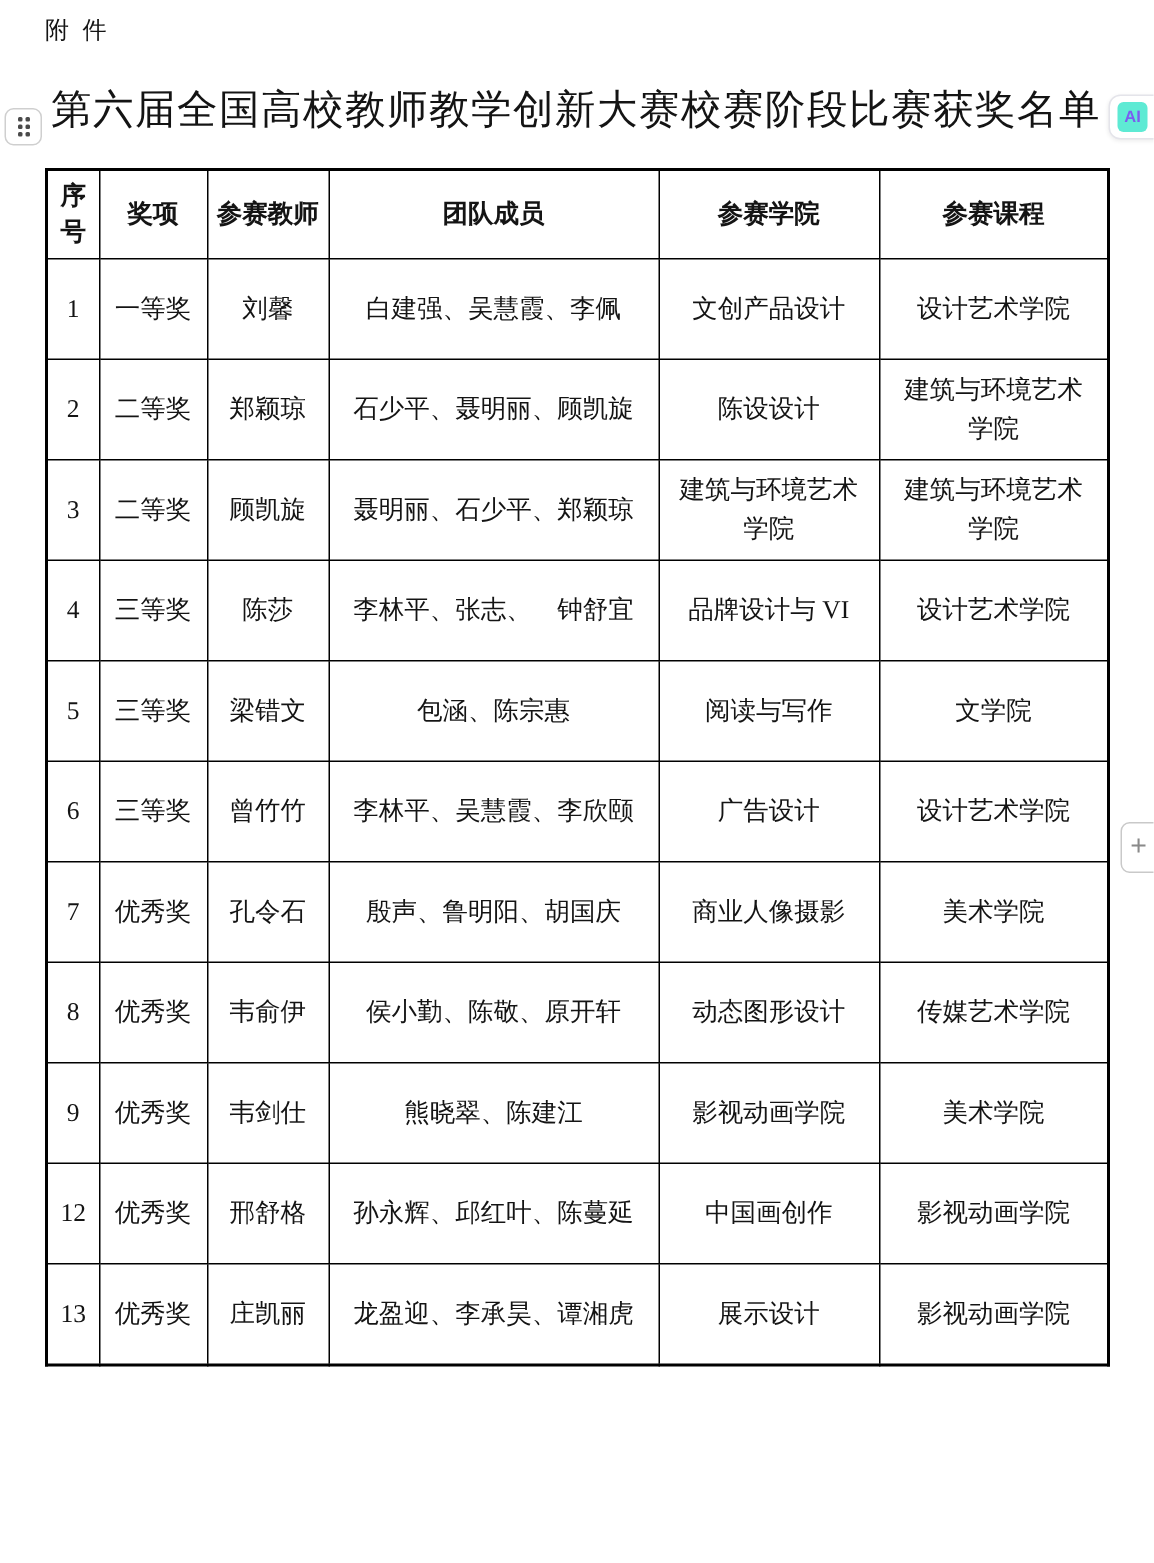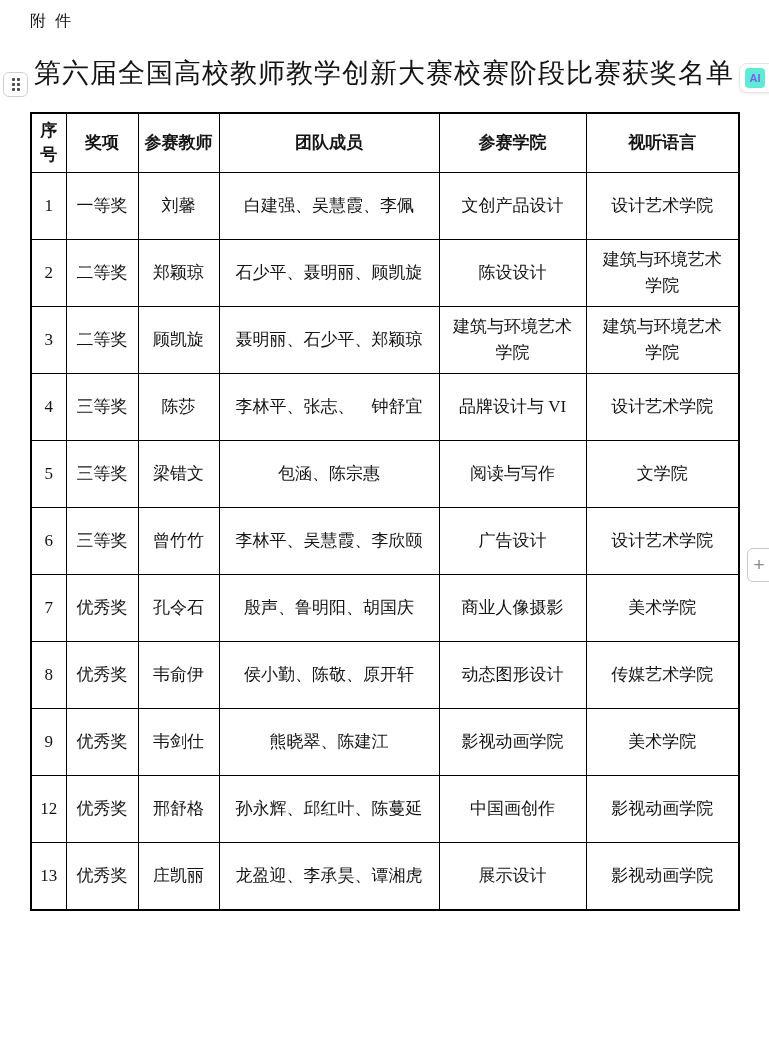--- a/index.html
+++ b/index.html
@@ -84,21 +84,21 @@
       <col style="width:147px">
       <col style="width:153px">
   </colgroup>
   <thead>
     <tr>
       <th>序号</th>
       <th>奖项</th>
       <th>参赛教师</th>
       <th>团队成员</th>
       <th>参赛学院</th>
-      <th>视听语言</th>
+      <th>参赛课程</th>
     </tr>
   </thead>
   <tbody>
       <tr>
     <td class="c0">1</td>
     <td class="c1">一等奖</td>
     <td class="c2">刘馨</td>
     <td class="c3">白建强、吴慧霞、李佩</td>
     <td class="c4">文创产品设计</td>
     <td class="c5">设计艺术学院</td>

